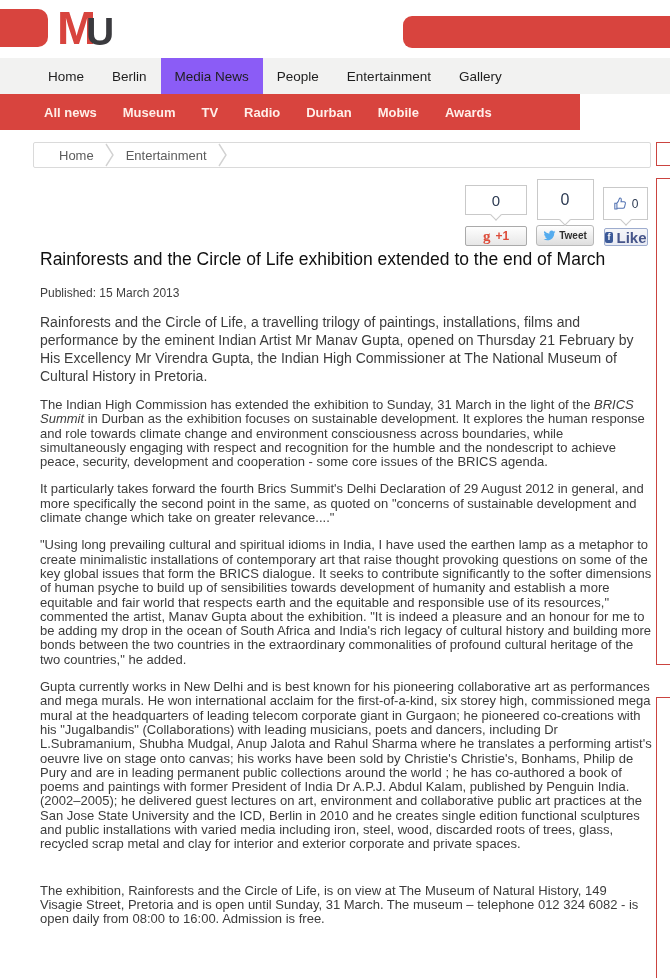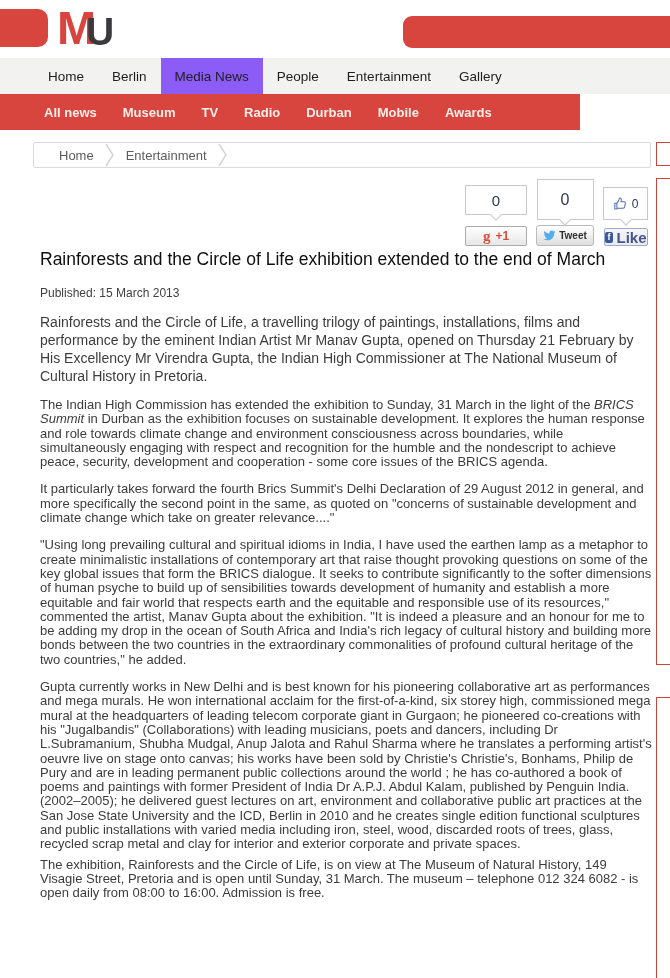--- a/index.html
+++ b/index.html
@@ -74,21 +74,21 @@
     font-size:9px; font-weight:bold; display:flex; align-items:center; justify-content:center;
     line-height:1; }
   .btn-like .lbl { font-size:15px; font-weight:bold; color:#46558a; }
 
   
   .article { position:absolute; left:40px; top:249px; width:612px; }
   .article h1 { margin:0; font-size:17.5px; line-height:21px; font-weight:normal; color:#0f0f0f; }
   .published { margin-top:16px; font-size:12px; color:#3f3f3f; }
   .lead { margin-top:13px; font-size:14px; line-height:18px; color:#3c3c3c; }
   .para { margin-top:13px; font-size:13px; line-height:14.3px; color:#3c3c3c; }
-  .para.last { margin-top:6px; }
+  .para.last { margin-top:32px; }
   .ital { font-style:italic; }
 
   
   .side-box { position:absolute; left:656px; width:40px; background:#fff;
     border:1px solid #cb4440; box-sizing:border-box; }
   .side-box.a { top:142px; height:24px; }
   .side-box.b { top:178px; height:487px; }
   .side-box.c { top:697px; height:300px; }
 </style>
 </head>

